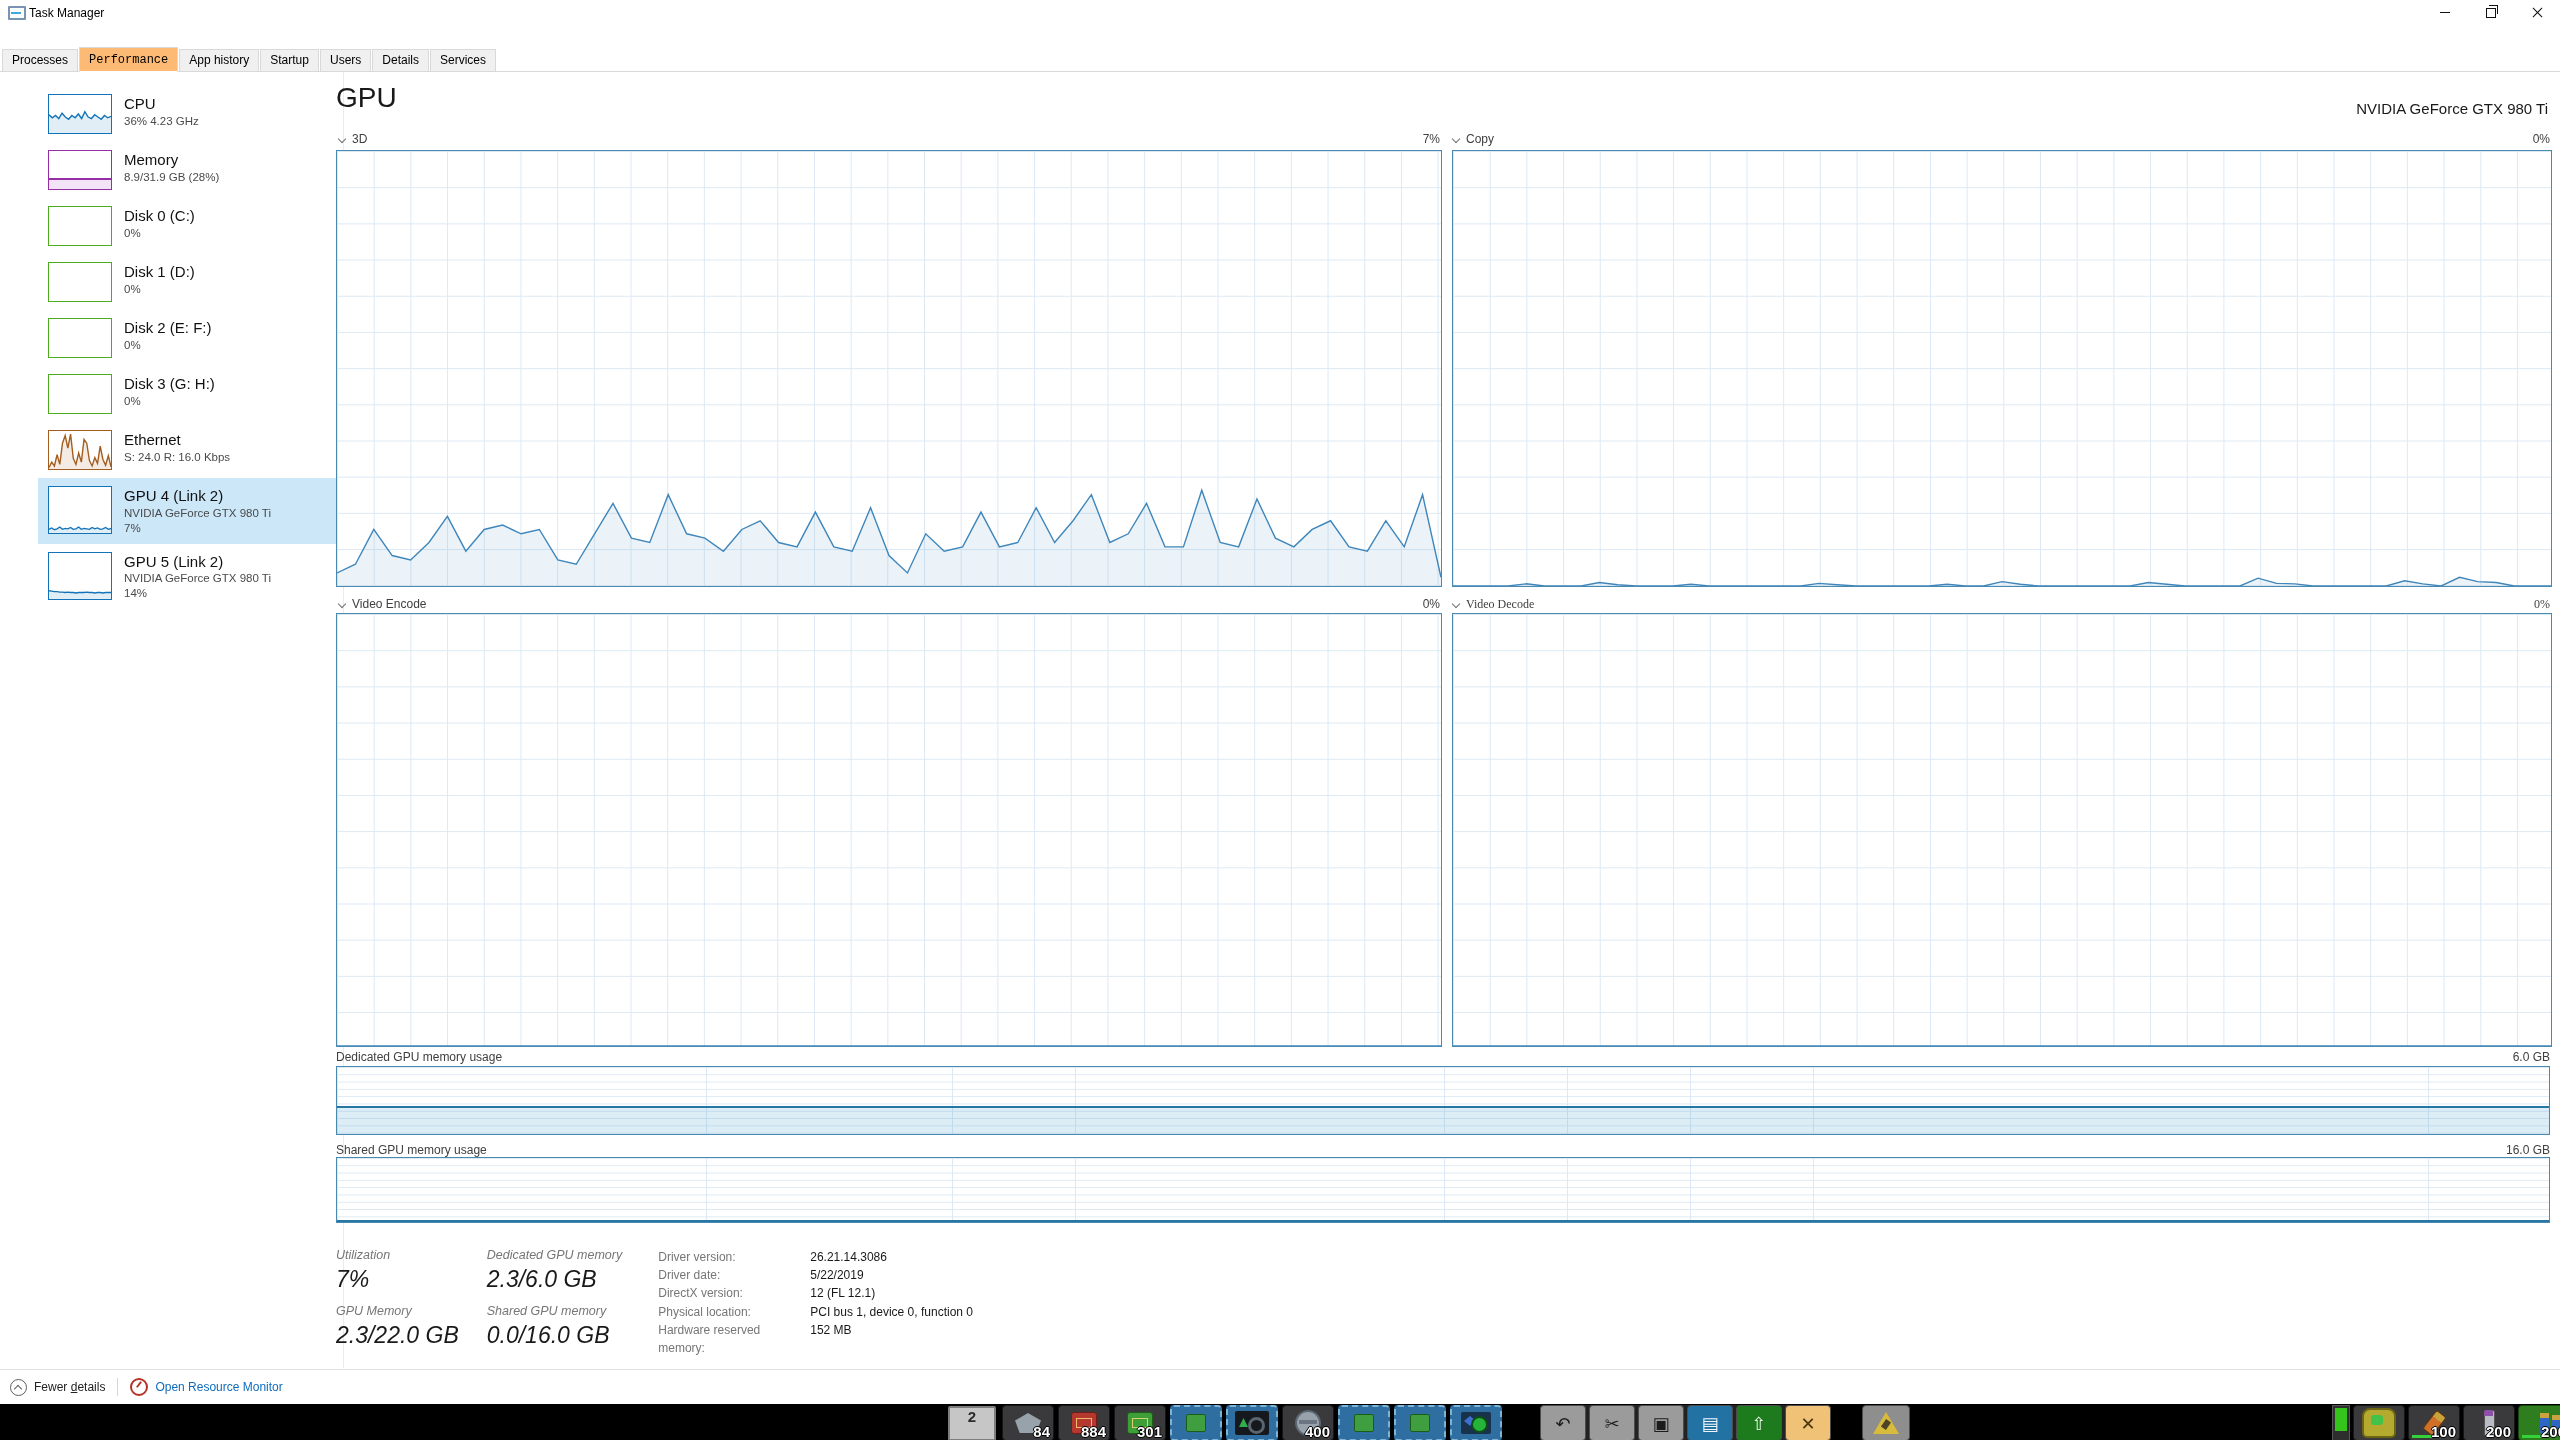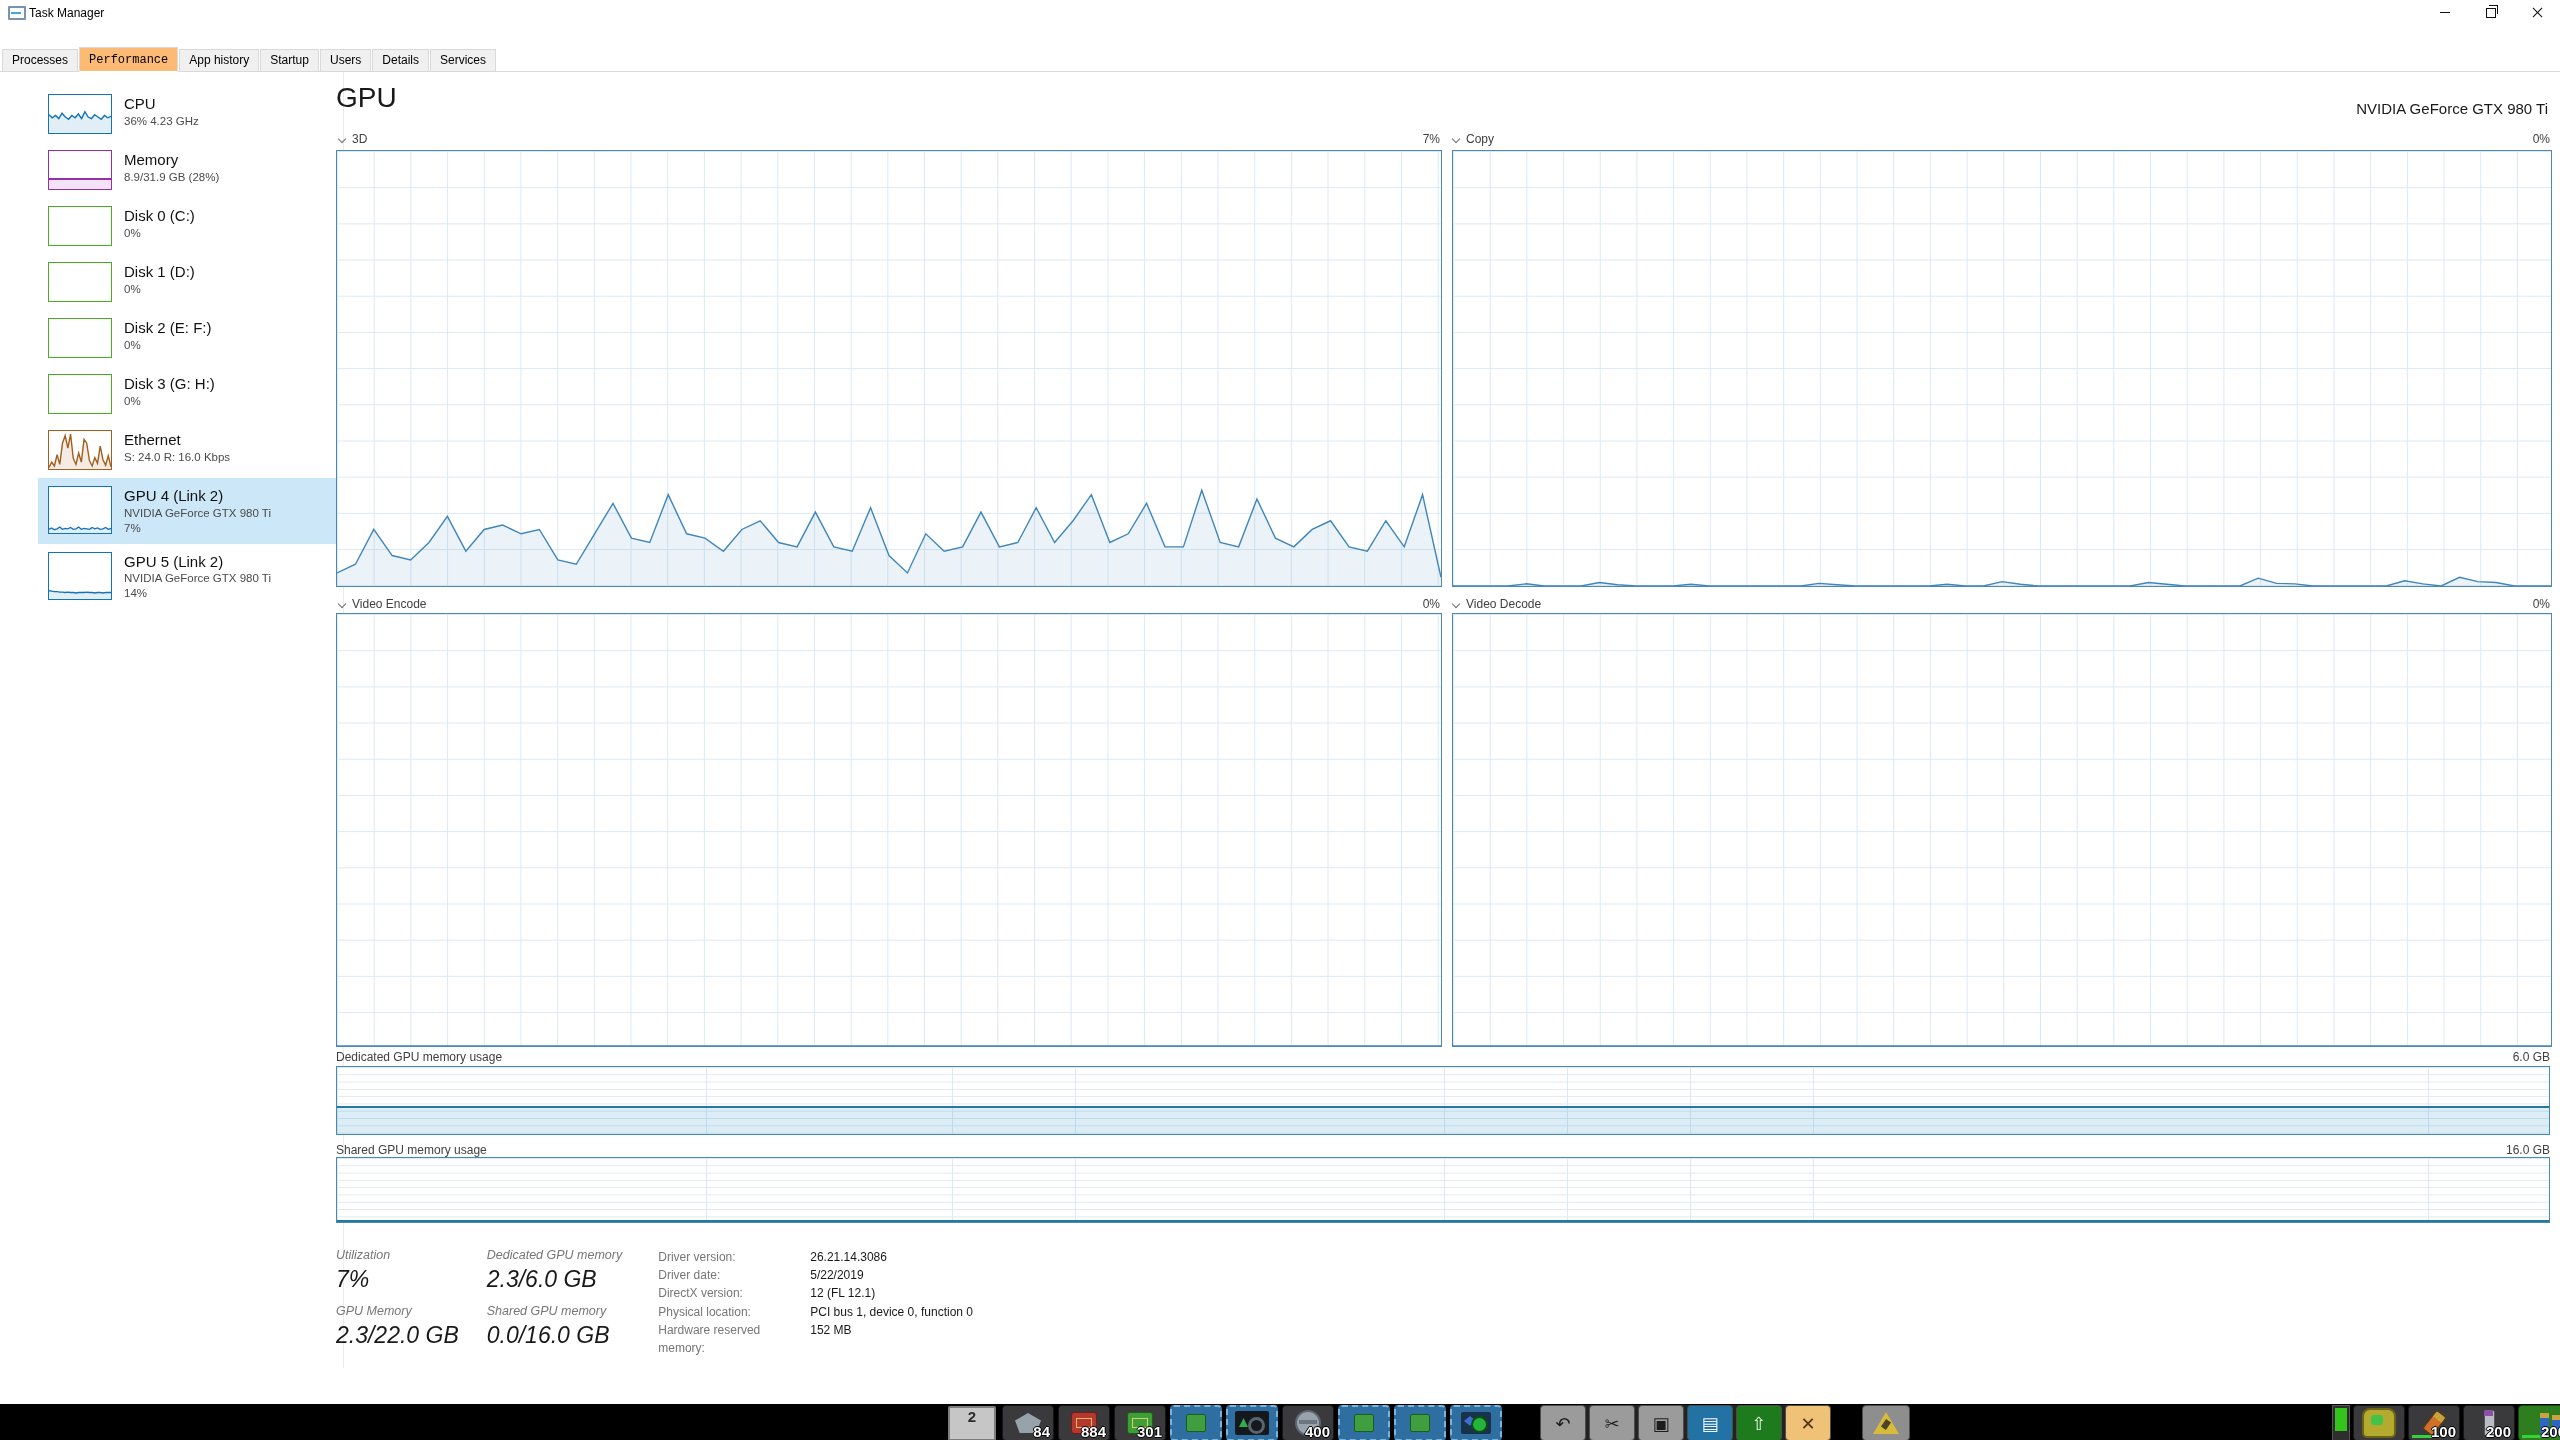--- a/index.html
+++ b/index.html
@@ -46,21 +46,21 @@
   .page-title{position:absolute;left:336px;top:82px;font-size:28px;color:#191919;}
   .device-name{position:absolute;right:12px;top:100px;font-size:15px;color:#191919;}
   .eng-hdr{position:absolute;height:16px;display:flex;justify-content:space-between;align-items:center;font-size:12px;color:#404040;}
   .hleft{display:flex;align-items:center;}
   .chev{width:10px;height:9px;position:relative;margin-right:4px;}
   .chev:before{content:"";position:absolute;left:1px;top:1px;width:5px;height:5px;border-right:1px solid #707070;border-bottom:1px solid #707070;transform:rotate(45deg);}
   .hval{font-size:12px;color:#404040;}
   #hdr-3d{left:338px;width:1102px;top:131px;}
   #hdr-copy{left:1452px;width:1098px;top:131px;}
   #hdr-ve{left:338px;width:1102px;top:596px;}
-  #hdr-vd{left:1452px;width:1098px;top:596px;}
+  #hdr-vd{left:1452px;width:1098px;top:596px;font-family:Liberation Serif, serif;}
   .eng-panel{position:absolute;background-color:#fff;border:1px solid #4a89b0;
     background-image:linear-gradient(to right,#dce9f4 1px,transparent 1px),linear-gradient(to bottom,#dce9f4 1px,transparent 1px);
     background-size:36.7px 36.2px;}
   .eng-panel svg{position:absolute;left:0;top:0;width:100%;height:100%;}
   #panel-3d{left:336px;top:150px;width:1104px;height:435px;}
   #panel-copy{left:1452px;top:150px;width:1098px;height:435px;}
   #panel-ve{left:336px;top:613px;width:1104px;height:432px;}
   #panel-vd{left:1452px;top:613px;width:1098px;height:432px;}
   .mem-hdr{position:absolute;left:336px;right:10px;height:14px;display:flex;justify-content:space-between;font-size:12px;color:#404040;}
   #mem-hdr-1{top:1050px;}
@@ -374,20 +374,31 @@
             <span class="kv-key">Physical location:</span>
             <span class="kv-val">PCI bus 1, device 0, function 0</span>
           </div>
         <div class="kv-row">
             <span class="kv-key">Hardware reserved memory:</span>
             <span class="kv-val">152 MB</span>
           </div>
       </div>
     </div>
 
+    <div class="footerbar">
+      <span class="fd-btn">
+        <span class="circ-chevron"></span>
+        <span id="fewer-details-label">Fewer <u>d</u>etails</span>
+      </span>
+      <span class="vsep"></span>
+      <span class="resmon-btn">
+        <span class="gauge-icon"></span>
+        <span>Open Resource Monitor</span>
+      </span>
+    </div>
   </div>
 
   <div class="game-strip">
     <div class="page-slot">2</div>
     <div class="slot-group" id="slot-group">
         <div class="slot">
           <div class="gi gi-construction-robot"></div>
           <span class="count">84</span>
         </div>
         <div class="slot">

